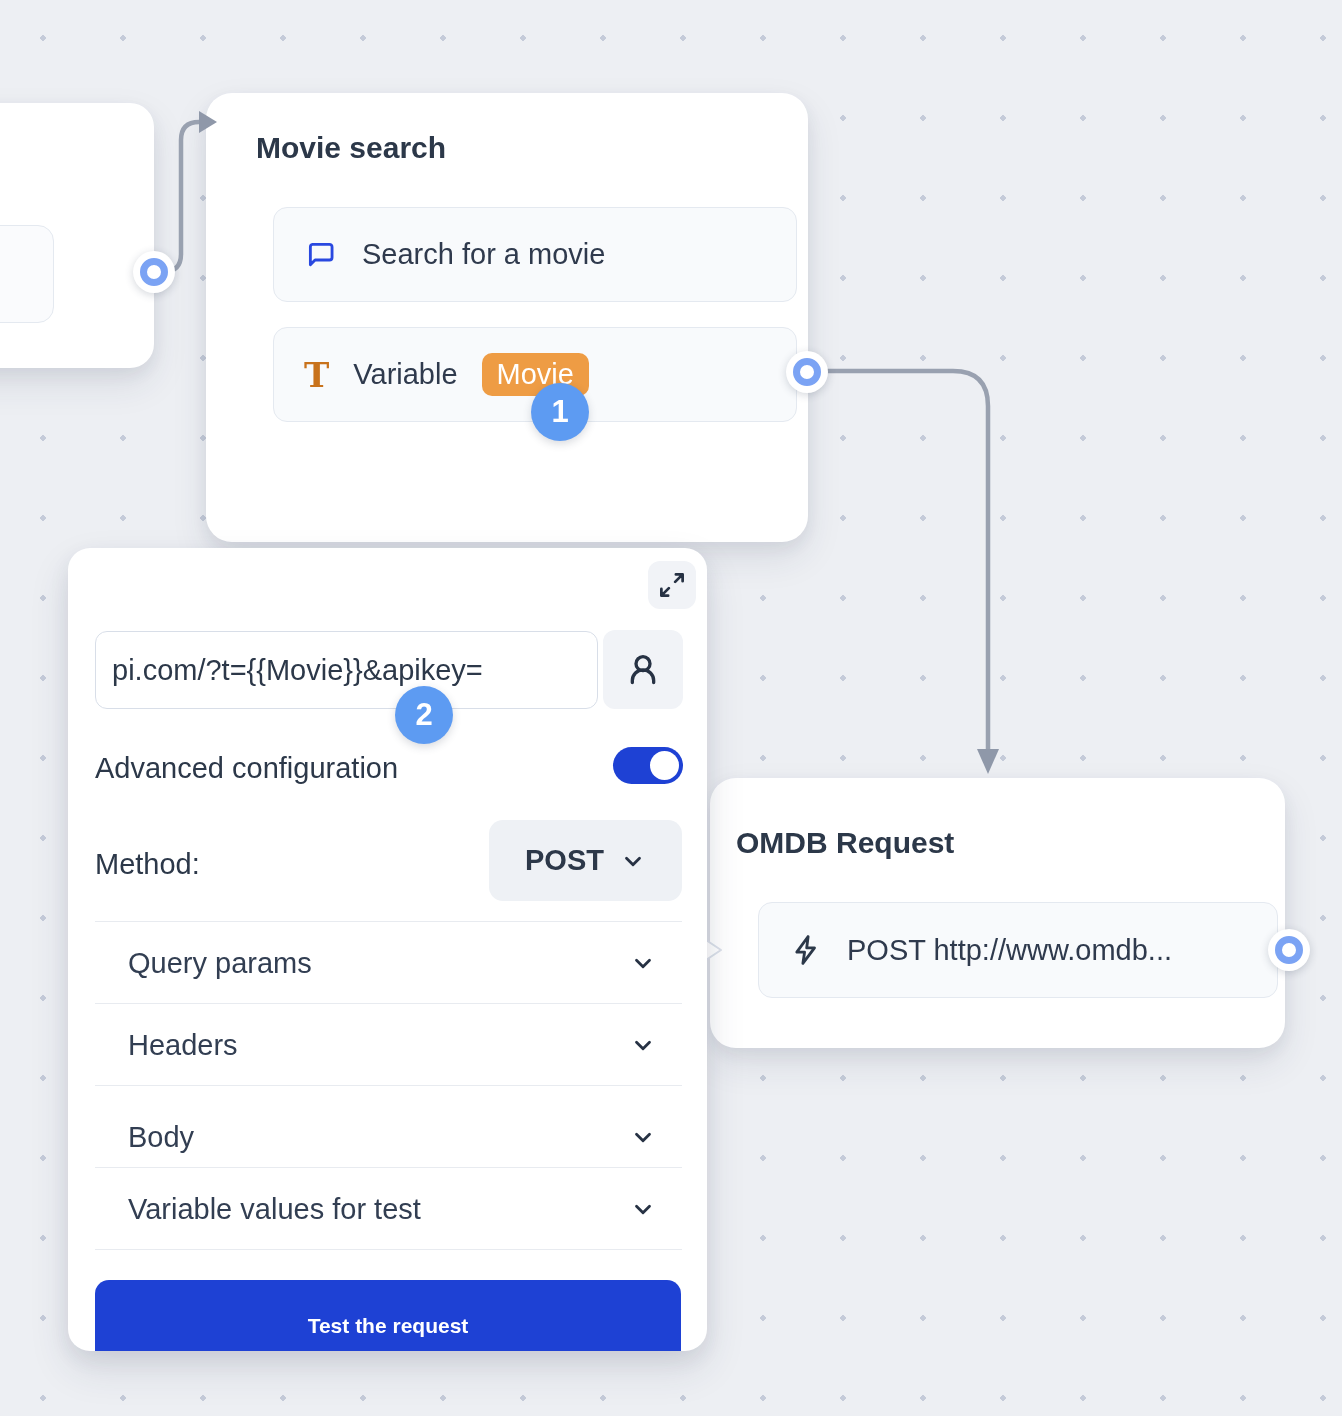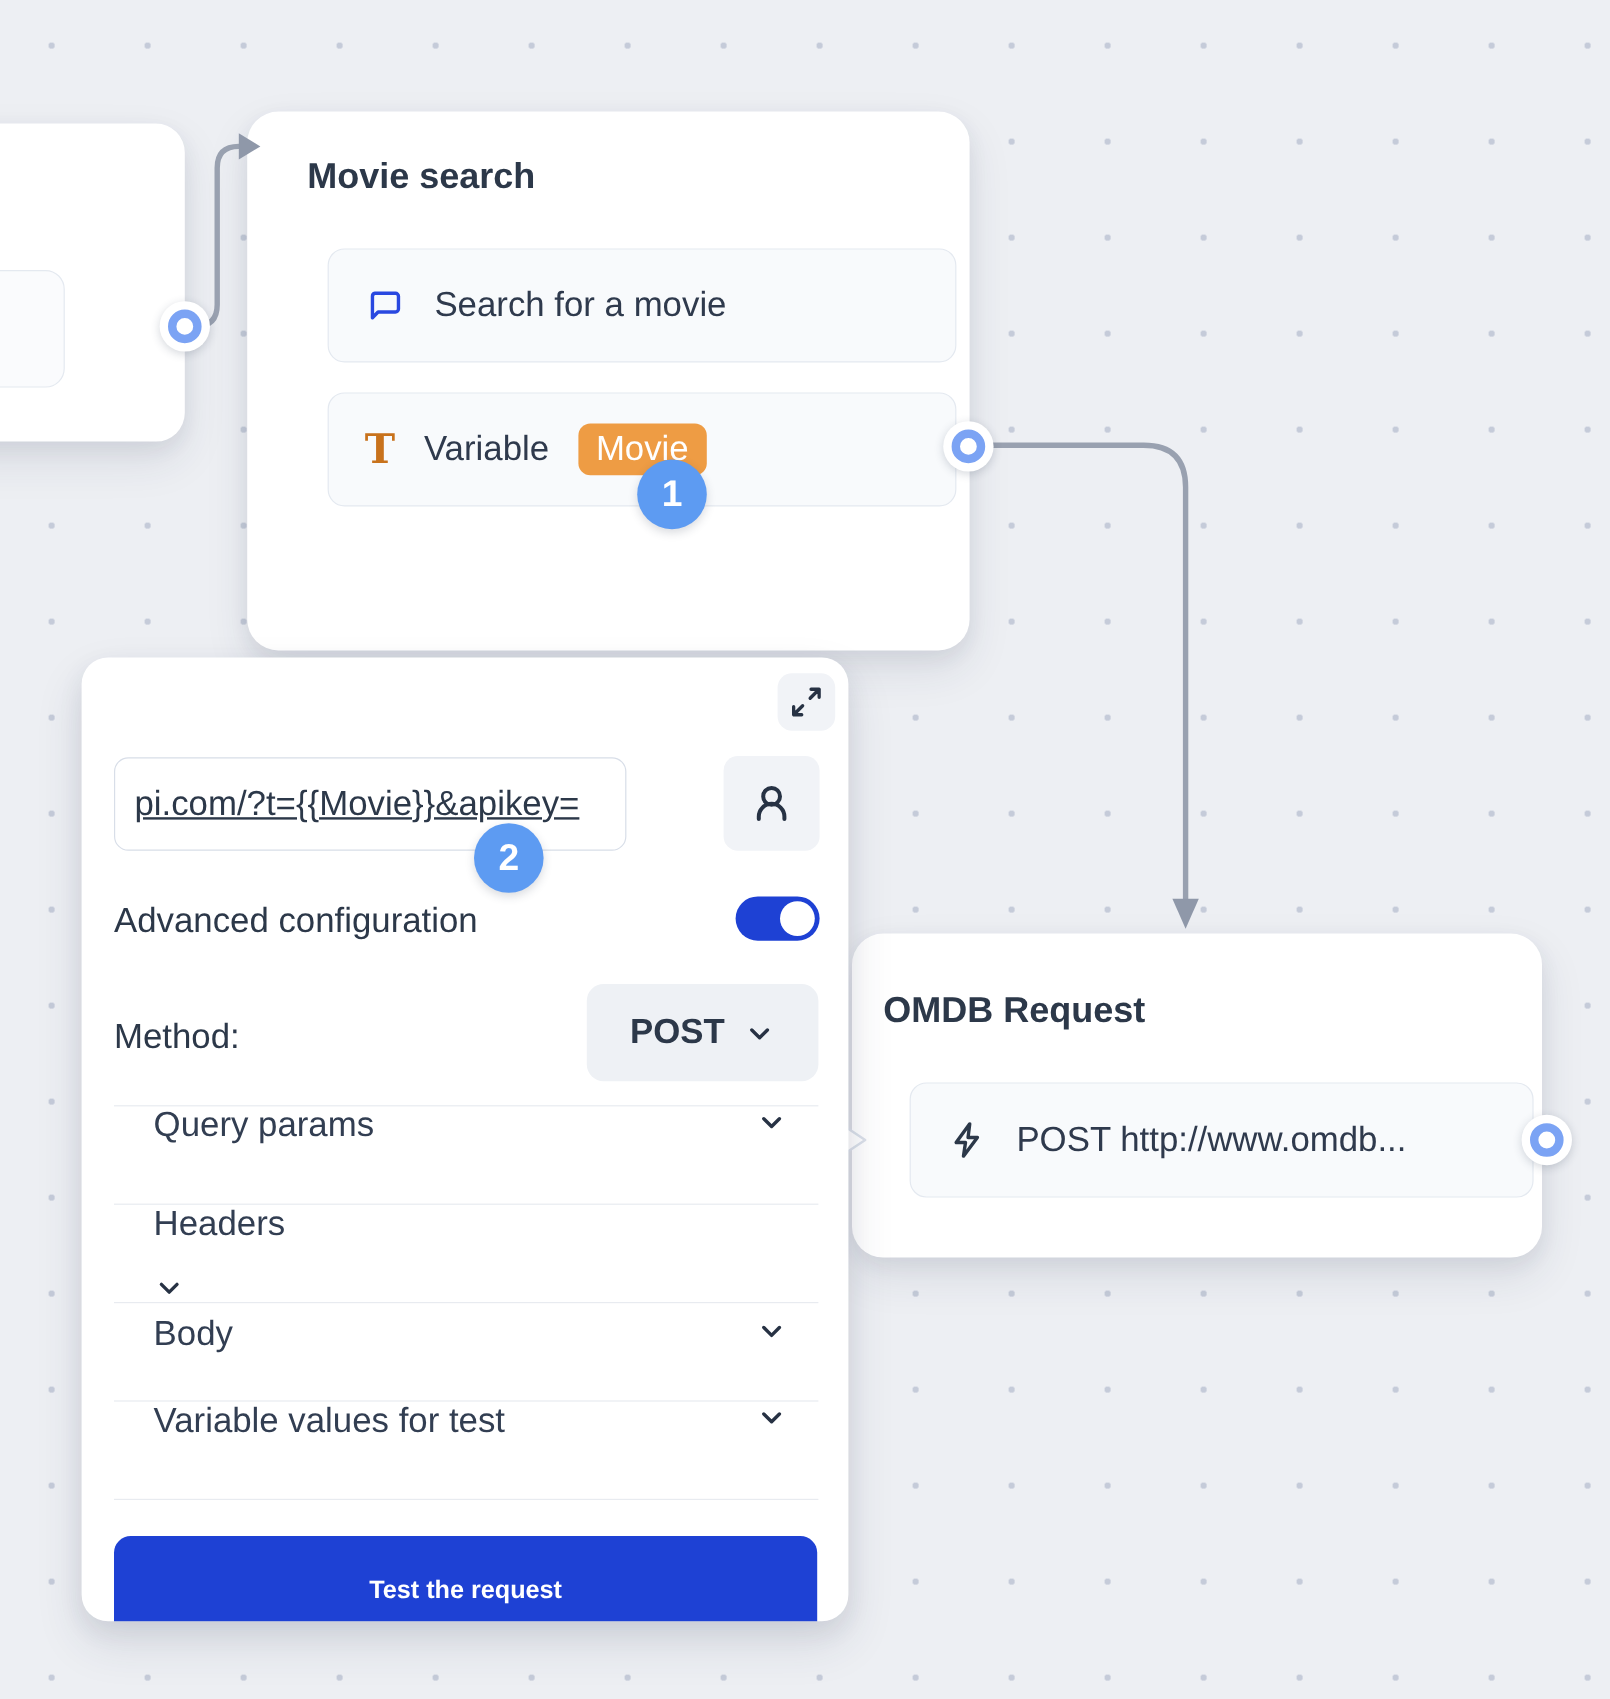--- a/index.html
+++ b/index.html
@@ -36,30 +36,30 @@
   .left-card .stub-row{position:absolute;left:-30px;top:122px;width:146px;height:98px;
     background:#fafbfd;border:1.5px solid #e4e9f0;border-radius:16px;}
   
   .movie-node{left:206px;top:93px;width:602px;height:449px;}
   
   .omdb-node{left:710px;top:778px;width:575px;height:270px;}
   
   .panel{position:absolute;left:68px;top:548px;width:639px;height:803px;background:#fff;border-radius:22px;
     box-shadow:0 8px 20px rgba(42,53,79,.08), 0 18px 40px rgba(42,53,79,.12);z-index:4;overflow:hidden;}
   .icon-btn{position:absolute;background:#f1f3f7;border-radius:12px;display:flex;align-items:center;justify-content:center;cursor:pointer;}
-  .url-input{position:absolute;left:27px;top:83px;width:427px;height:78px;border:1.5px solid #d8dee8;
+  .url-input{position:absolute;left:27px;top:83px;width:503px;height:78px;border:1.5px solid #d8dee8;
     border-radius:12px;background:#fff;font-family:"Liberation Sans","DejaVu Sans",sans-serif;
-    font-size:29px;color:var(--text-dark);padding:0 10px 0 16px;outline:none;white-space:nowrap;overflow:hidden;text-decoration:underline;}
+    font-size:29px;color:var(--text-dark);padding:0 10px 0 16px;outline:none;white-space:nowrap;overflow:hidden;}
   .panel-label{position:absolute;font-size:29px;color:var(--text-dark);}
   .toggle{position:absolute;left:545px;top:199px;width:70px;height:37px;border-radius:19px;background:var(--accent-blue);cursor:pointer;}
   .toggle .knob{position:absolute;right:4px;top:4px;width:29px;height:29px;border-radius:50%;background:#fff;}
   .method-pill{position:absolute;left:421px;top:272px;width:193px;height:81px;background:#eef1f5;border-radius:14px;
     display:flex;align-items:center;justify-content:center;gap:16px;font-size:29px;font-weight:600;cursor:pointer;}
   .divider{position:absolute;left:27px;width:587px;height:0;border-top:1.5px solid #e8ebf0;}
-  .section{position:absolute;left:27px;width:587px;height:82px;display:flex;align-items:flex-start;
+  .section{position:absolute;left:27px;width:587px;height:82px;display:flex;align-items:center;
     justify-content:space-between;padding:0 26px 0 33px;font-size:29px;color:#323e52;cursor:pointer;}
   .test-btn{position:absolute;left:27px;top:732px;width:586px;height:92px;background:var(--accent-blue);
     border:none;border-radius:14px;color:#fff;font-size:21px;font-weight:700;
     font-family:"Liberation Sans","DejaVu Sans",sans-serif;cursor:pointer;}
   .notch{position:absolute;left:697px;top:933px;z-index:3;}
   .row-icon{flex:0 0 auto;display:flex;align-items:center;justify-content:center;}
 </style>
 </head>
 <body>
 
@@ -144,21 +144,21 @@
     <div class="divider" style="top:373px;"></div>
 
     <div class="section" style="top:374px;">
       <span>Query params</span>
       <svg width="26" height="26" viewBox="0 0 24 24" fill="none" stroke="#273244" stroke-width="2.6" stroke-linecap="round" stroke-linejoin="round">
           <polyline points="6 9.5 12 15.5 18 9.5"></polyline>
         </svg>
     </div>
     <div class="divider" style="top:455px;"></div>
 
-    <div class="section" style="top:456px;flex-direction:column;">
+    <div class="section" style="top:456px;">
       <span>Headers</span>
       <svg width="26" height="26" viewBox="0 0 24 24" fill="none" stroke="#273244" stroke-width="2.6" stroke-linecap="round" stroke-linejoin="round">
           <polyline points="6 9.5 12 15.5 18 9.5"></polyline>
         </svg>
     </div>
     <div class="divider" style="top:537px;"></div>
 
     <div class="section" style="top:548px;">
       <span>Body</span>
       <svg width="26" height="26" viewBox="0 0 24 24" fill="none" stroke="#273244" stroke-width="2.6" stroke-linecap="round" stroke-linejoin="round">

